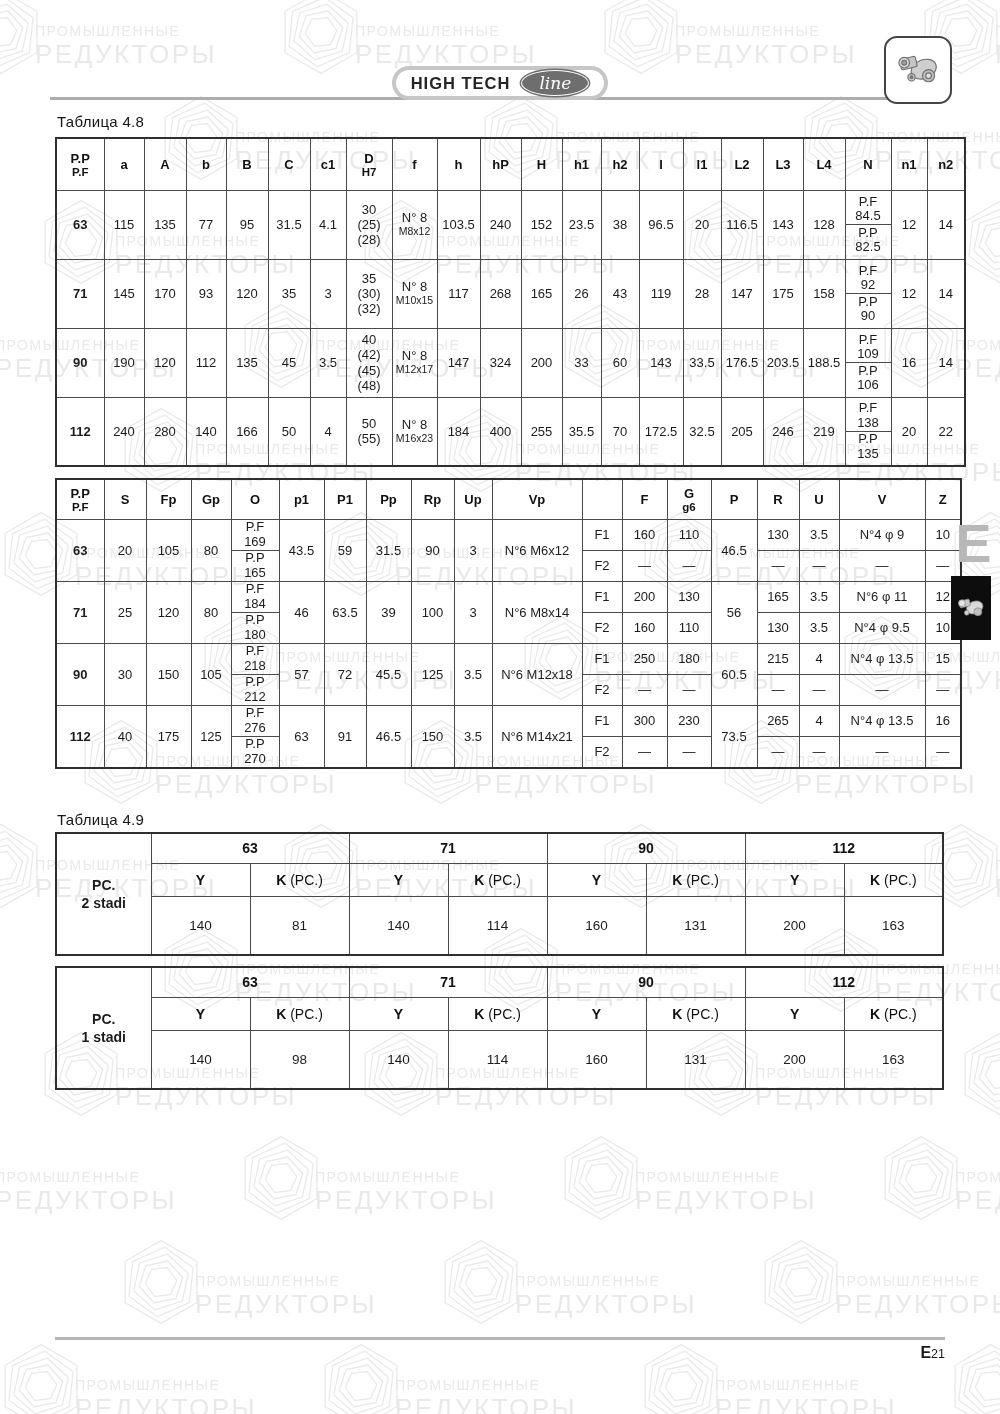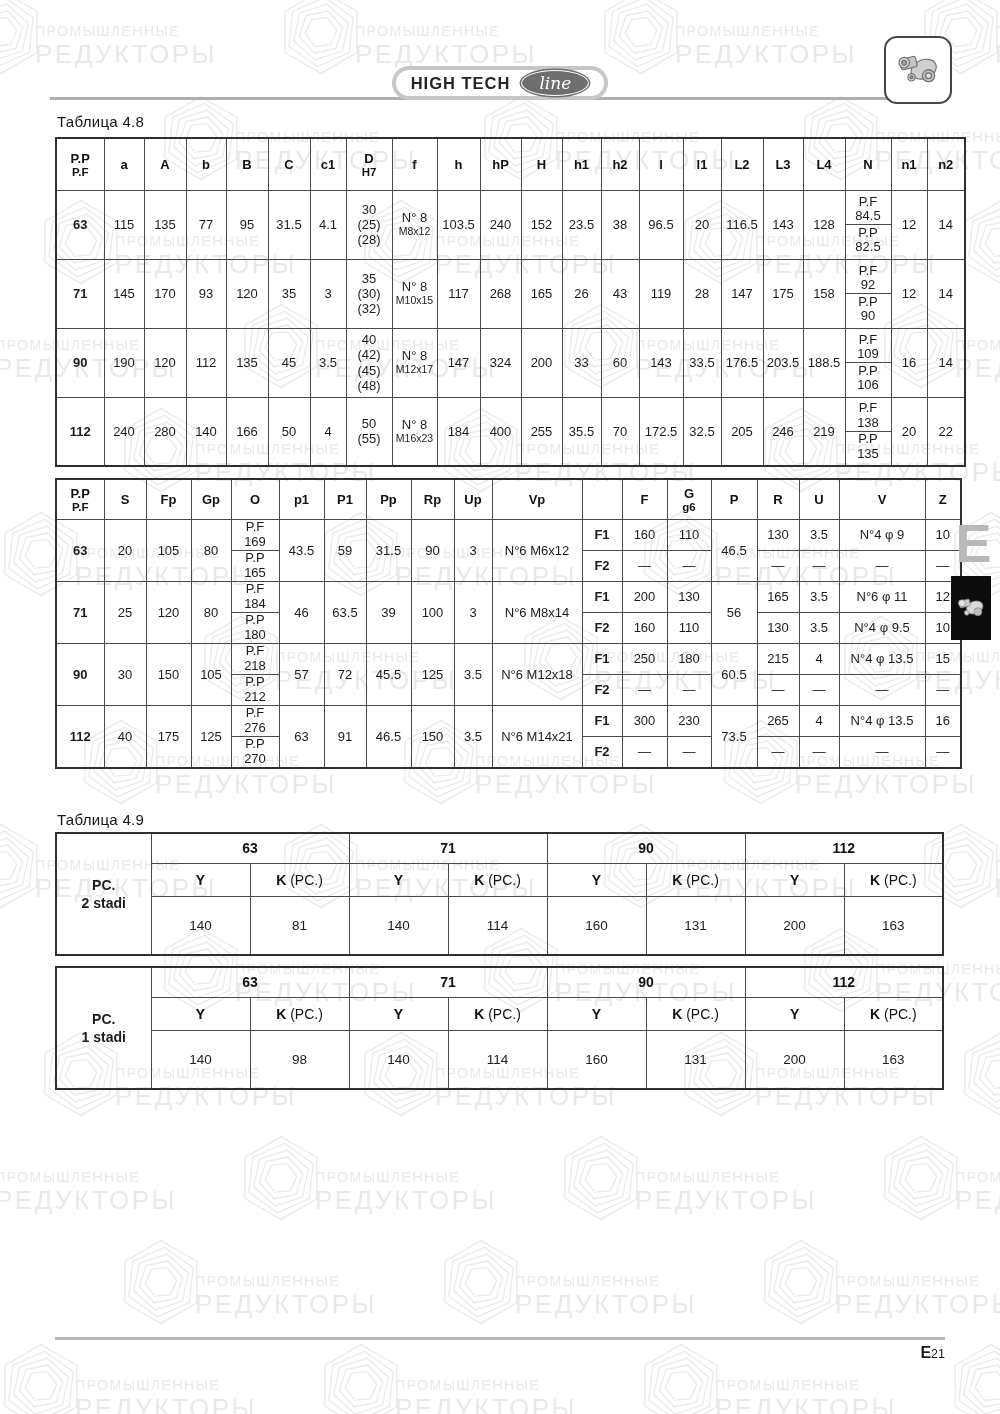--- a/index.html
+++ b/index.html
@@ -48,21 +48,21 @@
   .twrap table{border-collapse:collapse;table-layout:fixed;width:100%;background:transparent;
                border:2px solid #2f2f2f;}
   .twrap td,.twrap th{border:1px solid #4a4a4a;font-size:13px;text-align:center;
                       vertical-align:middle;padding:0 1px;color:#1c1c1c;overflow:hidden;}
   .twrap th{font-weight:bold;color:#111;}
   .twrap th .sub{font-size:11.5px;}
   .size{font-weight:bold;}
   .pre{white-space:pre-line;line-height:1.16;}
   .fc{font-size:13px;line-height:1.1;}
   .ft{font-size:10.5px;line-height:1.1;margin-top:1px;}
-  .flabel{font-weight:bold;}
+  .flabel{font-weight:normal;}
   td.splitcell{padding:0;}
   .split{display:flex;flex-direction:column;width:100%;justify-content:center;}
   .split>div{min-height:30px;display:flex;align-items:center;justify-content:center;
              white-space:pre-line;line-height:1.1;}
   .split>div:first-child{border-bottom:1px solid #4a4a4a;}
   #t48w{left:55px;top:137px;width:889px;}
   #t48bw{left:55px;top:478px;width:889px;}
   #t49aw{left:55px;top:832px;width:889px;}
   #t49bw{left:55px;top:966px;width:889px;}
   .t49 .rowlabel{font-weight:bold;font-size:14px;line-height:1.3;}

